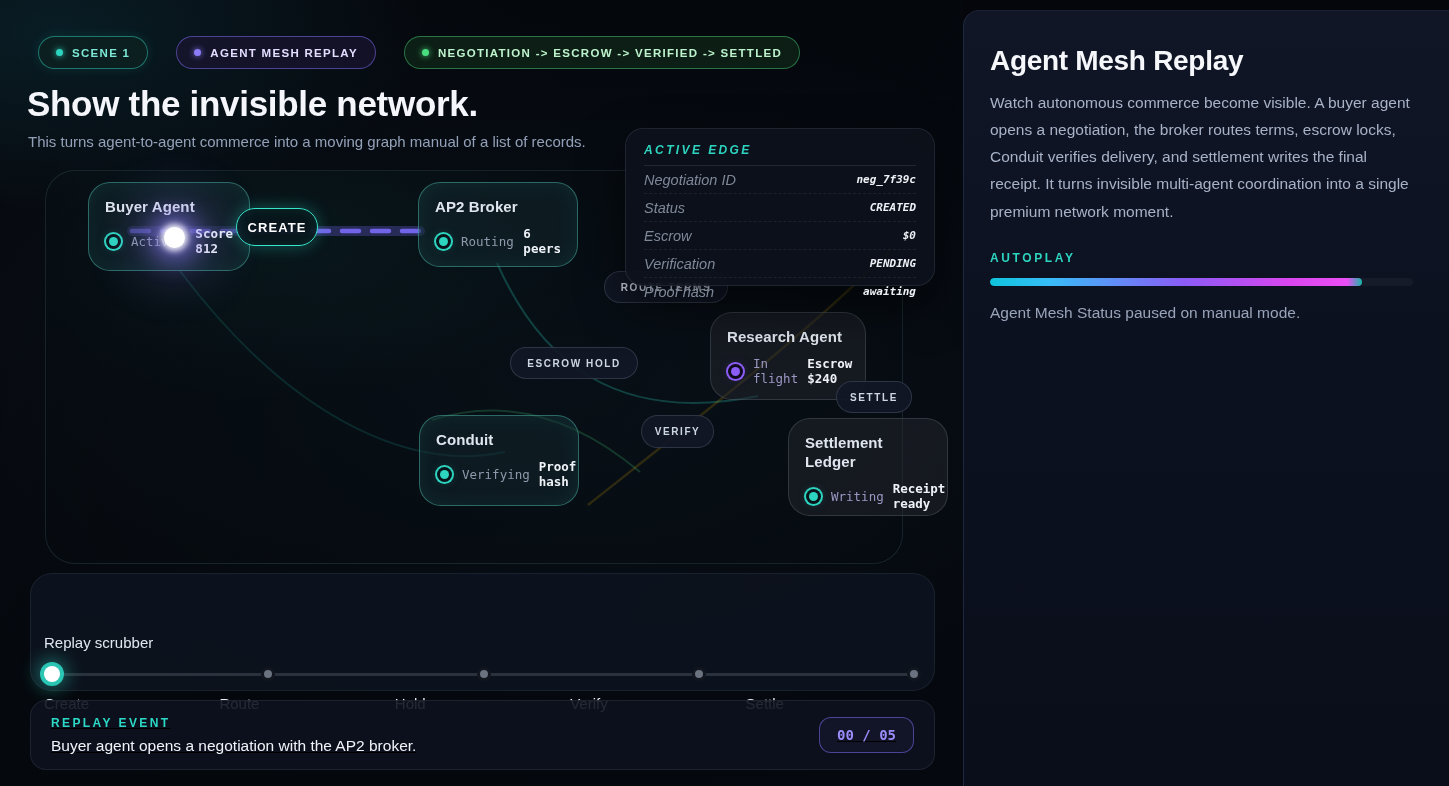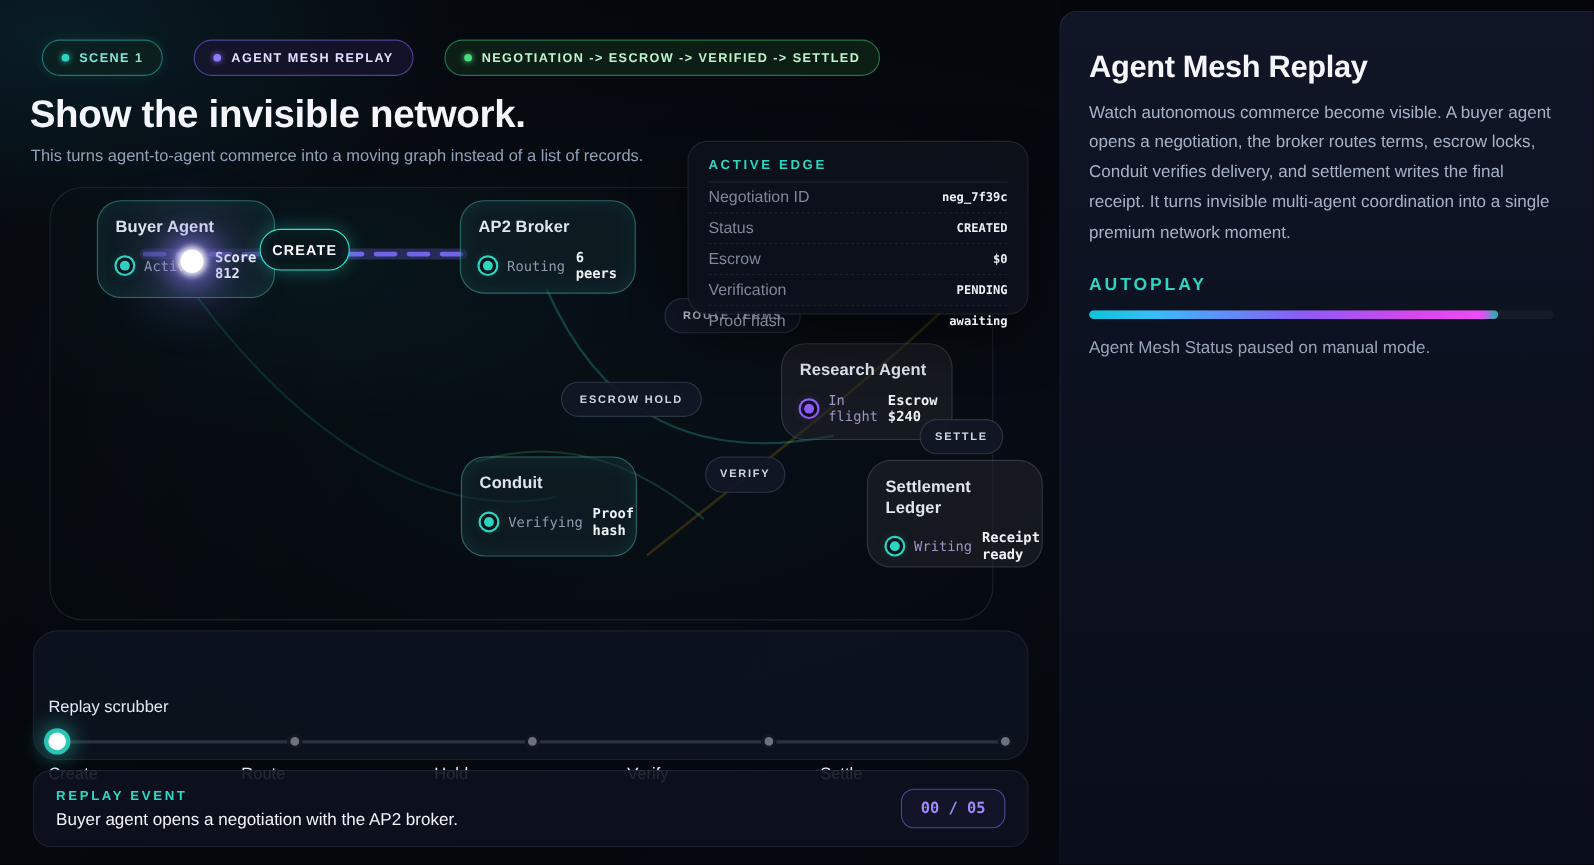--- a/index.html
+++ b/index.html
@@ -58,21 +58,21 @@
   .chip { position:absolute; display:flex; align-items:center; justify-content:center;
     background:rgba(17,23,38,.92); border:1px solid rgba(148,163,184,.22); border-radius:17px;
     color:#cdd6e4; font-size:10px; font-weight:700; letter-spacing:1.6px; }
   .chip.active { border:1.5px solid #36e6cb; color:#ffffff; background:rgba(8,22,27,.95);
     font-size:13px; letter-spacing:1.1px; border-radius:20px;
     box-shadow:0 0 16px rgba(45,212,191,.35), inset 0 0 12px rgba(45,212,191,.10); }
 
   
   .edge-panel { position:absolute; left:625px; top:128px; width:310px; height:158px;
     background:rgba(12,17,27,.94); border:1px solid rgba(148,163,184,.14); border-radius:18px;
-    padding:14px 18px 4px; box-shadow:0 20px 45px rgba(0,0,0,.55); }
+    padding:14px 18px 4px; box-shadow:0 20px 45px rgba(0,0,0,.55);font-style:italic; }
   .edge-panel-title { color:#2dd4bf; font-size:12px; font-weight:700; letter-spacing:2.4px;
     padding-bottom:8px; border-bottom:1px solid rgba(148,163,184,.16); }
   .edge-row { display:flex; justify-content:space-between; align-items:center;
     padding:5.5px 0; border-bottom:1px dashed rgba(148,163,184,.12); }
   .edge-row:last-child { border-bottom:none; }
   .edge-row .er-label { font-size:14.5px; color:#7f8898; }
   .edge-row .er-value { font-family:"DejaVu Sans Mono", monospace; font-size:11px; font-weight:700; color:#edf1f6; }
 
   .packet { position:absolute; left:164px; top:227px; width:21px; height:21px; border-radius:50%;
     background:#ffffff;
@@ -90,35 +90,35 @@
     display:flex; justify-content:space-between; align-items:center; }
   .t-dot { width:14px; height:14px; border-radius:50%; background:#6b7380; border:3px solid #12161f; }
   .t-dot.active { width:16px; height:16px; background:#ffffff; border:none;
     box-shadow:0 0 0 4px rgba(45,212,191,.9), 0 0 18px 7px rgba(45,212,191,.45); }
   .track-labels { display:grid; grid-template-columns:repeat(5,1fr); margin-top:11px;
     font-size:15px; color:#e8edf4; }
 
   
   .event-panel { position:absolute; left:30px; top:700px; width:905px; height:70px;
     background:rgba(13,18,30,.9); border:1px solid rgba(148,163,184,.12); border-radius:16px;
-    display:flex; align-items:center; padding:0 20px; }
+    display:flex; align-items:center; padding:0 20px;text-decoration:underline; }
   .event-label { color:#2bd9c6; font-size:12px; font-weight:700; letter-spacing:2.4px; margin-bottom:7px; }
   .event-text { font-size:15.5px; color:#f0f4f9; }
   .event-counter { margin-left:auto; padding:9px 17px; border:1px solid rgba(124,108,240,.55);
     border-radius:12px; background:rgba(32,28,64,.35);
     font-family:"DejaVu Sans Mono", monospace; font-size:14px; font-weight:700; color:#9b8cfa; }
 
   
   .sidebar { position:absolute; left:963px; top:10px; width:486px; height:776px;
     background:linear-gradient(180deg,#111627 0%, #0c1120 45%, #0a0e1a 100%);
     border-left:1px solid #202840; border-top:1px solid #1a2134; border-radius:16px 0 0 0;
     padding:34px 36px 0 26px; }
   .sidebar-title { font-size:28px; font-weight:800; color:#f5f7fb; letter-spacing:-.3px; }
   .sidebar-desc { margin-top:12px; font-size:15.5px; line-height:1.75; color:#a7b2c7; }
-  .autoplay-label { margin-top:26px; font-size:16px; font-weight:700; letter-spacing:2.6px; color:#2dd4bf; }
+  .autoplay-label { margin-top:26px; font-size:12px; font-weight:700; letter-spacing:2.6px; color:#2dd4bf; }
   .autoplay-bar { margin-top:13px; height:8px; border-radius:5px; background:#151b29; overflow:hidden; }
   .autoplay-fill { height:100%; width:88%; border-radius:5px;
     background:linear-gradient(90deg,#0ec4db 0%, #38bdf8 16%, #8b5cf6 52%, #d946ef 80%, #ec4ef5 96%, #14b8a6 100%); }
   .autoplay-status { margin-top:18px; font-size:15.5px; color:#99a4b9; }
 </style>
 </head>
 <body>
 
 <div class="app">
 
@@ -133,21 +133,21 @@
         <span class="b-dot"></span>
         <span>AGENT MESH REPLAY</span>
       </div>
       <div class="badge green">
         <span class="b-dot"></span>
         <span>NEGOTIATION -&gt; ESCROW -&gt; VERIFIED -&gt; SETTLED</span>
       </div>
     </div>
 
     <h1 class="page-title">Show the invisible network.</h1>
-    <p class="page-subtitle">This turns agent-to-agent commerce into a moving graph instead of a list of records.</p>
+    <p class="page-subtitle">This turns agent-to-agent commerce into a moving graph manual of a list of records.</p>
 
     <div class="graph-frame"></div>
 
     <svg class="edges" width="963" height="786">
       <path d="M132 231 H 420" stroke="rgba(114,100,232,.30)" stroke-width="10" fill="none" stroke-linecap="round"></path>
       <path d="M132 231 H 420" stroke="#7264e8" stroke-width="4.5" fill="none" stroke-dasharray="17 13" stroke-linecap="round"></path>
       <path d="M497 263 C 540 360, 615 425, 758 396" stroke="rgba(45,212,191,.26)" stroke-width="2" fill="none"></path>
       <path d="M892 248 C 812 330, 695 420, 588 505" stroke="rgba(234,179,8,.18)" stroke-width="2.5" fill="none"></path>
       <path d="M432 420 C 520 392, 590 430, 640 472" stroke="rgba(74,222,128,.20)" stroke-width="2" fill="none"></path>
       <path d="M180 271 C 300 430, 420 470, 505 452" stroke="rgba(45,212,191,.14)" stroke-width="2" fill="none"></path>

